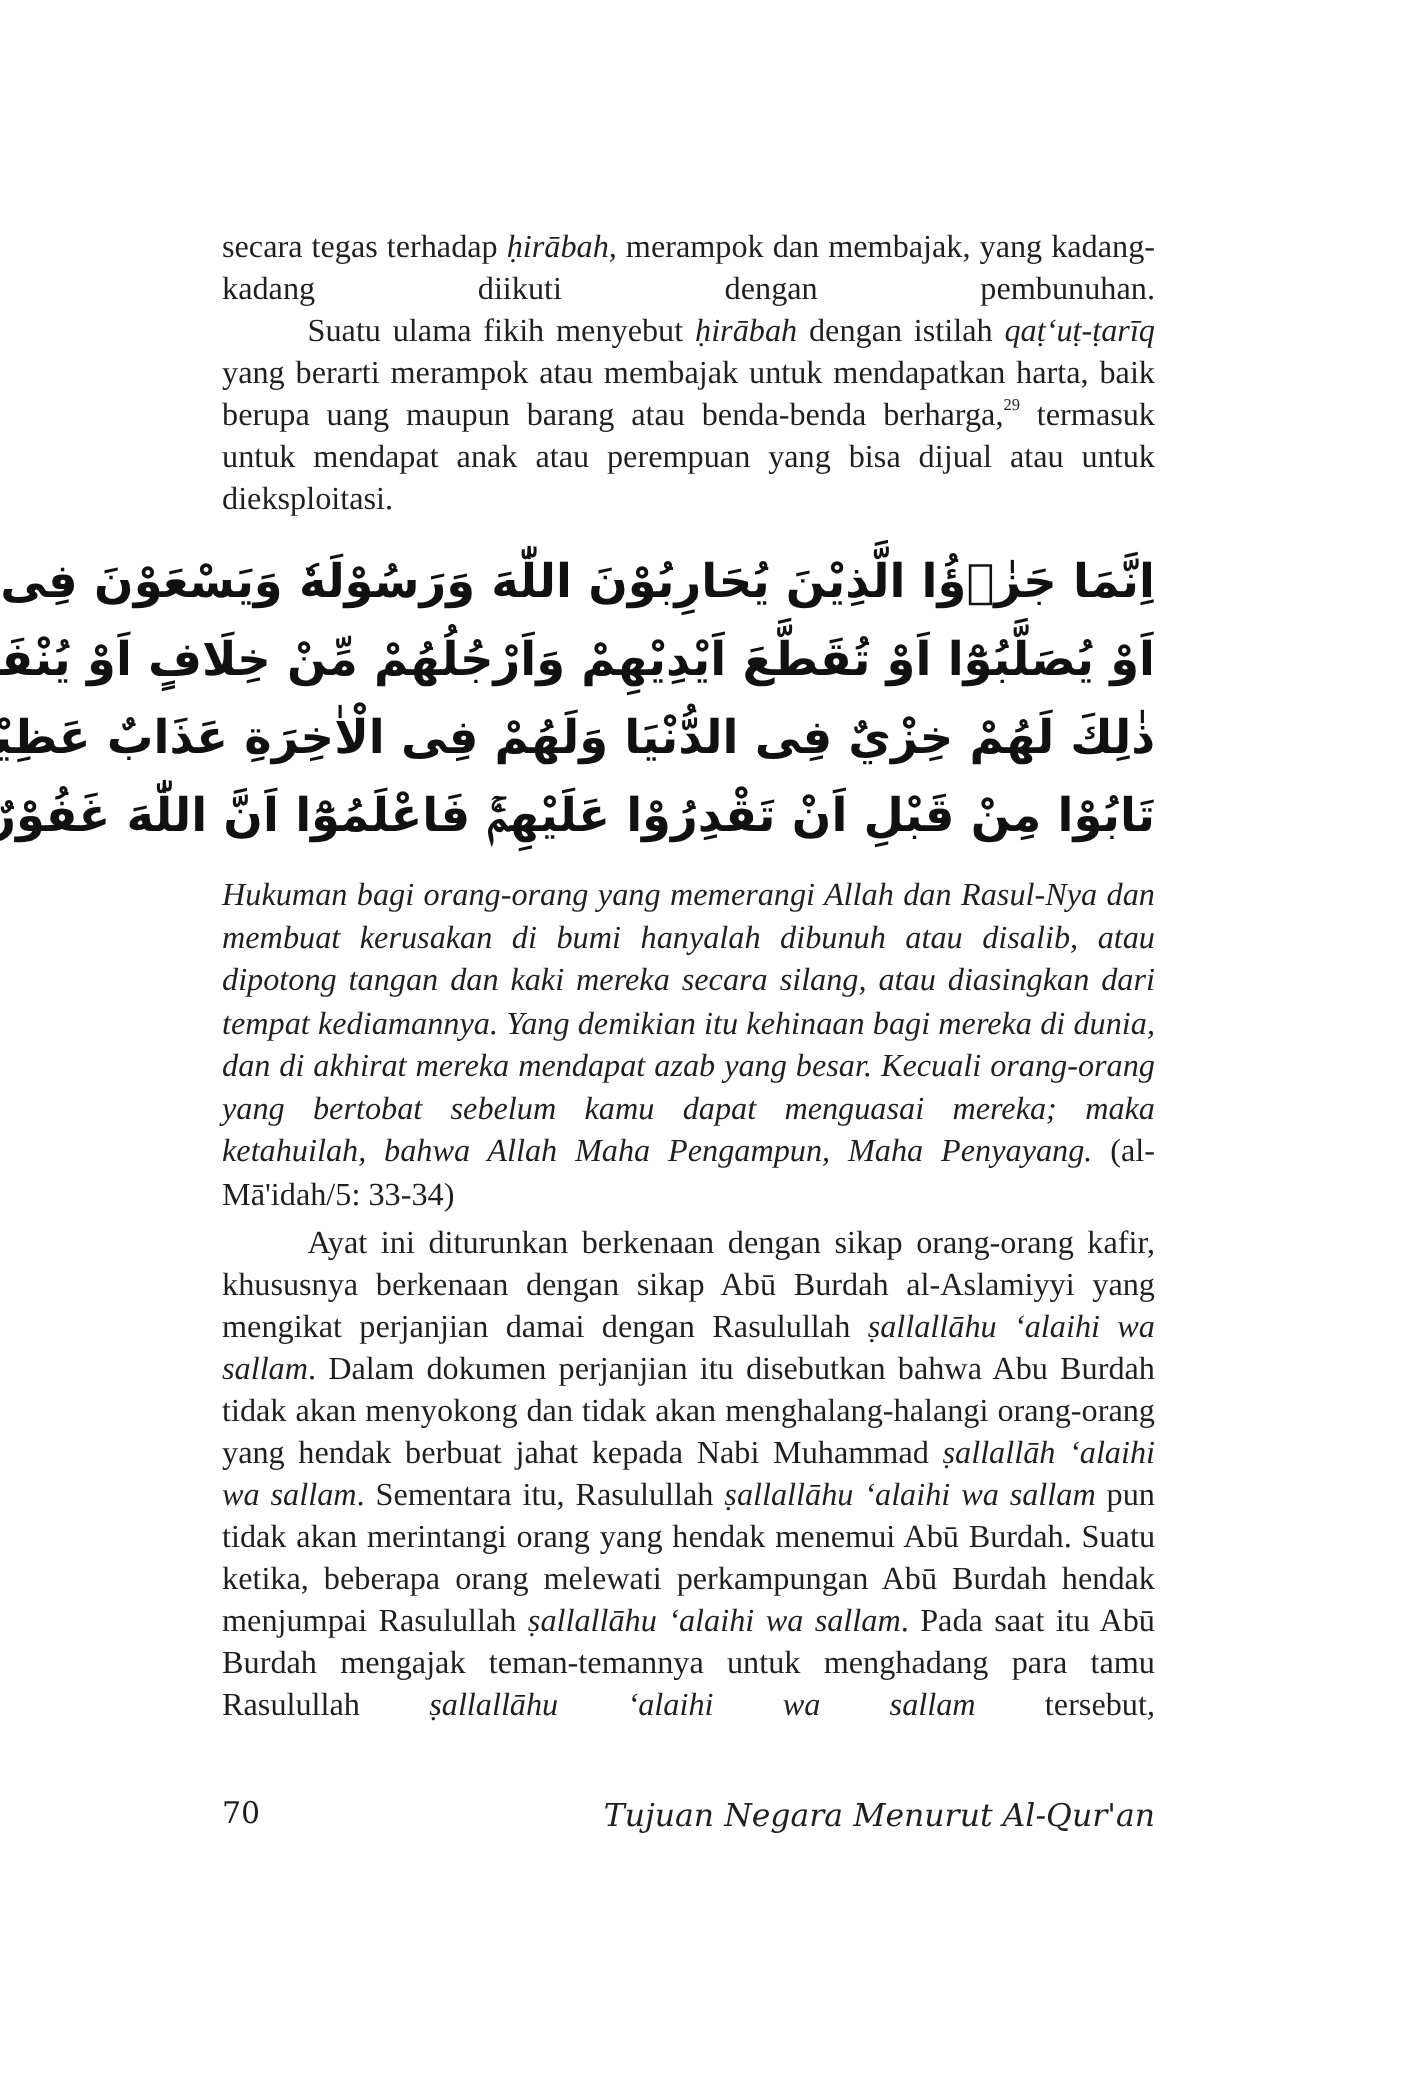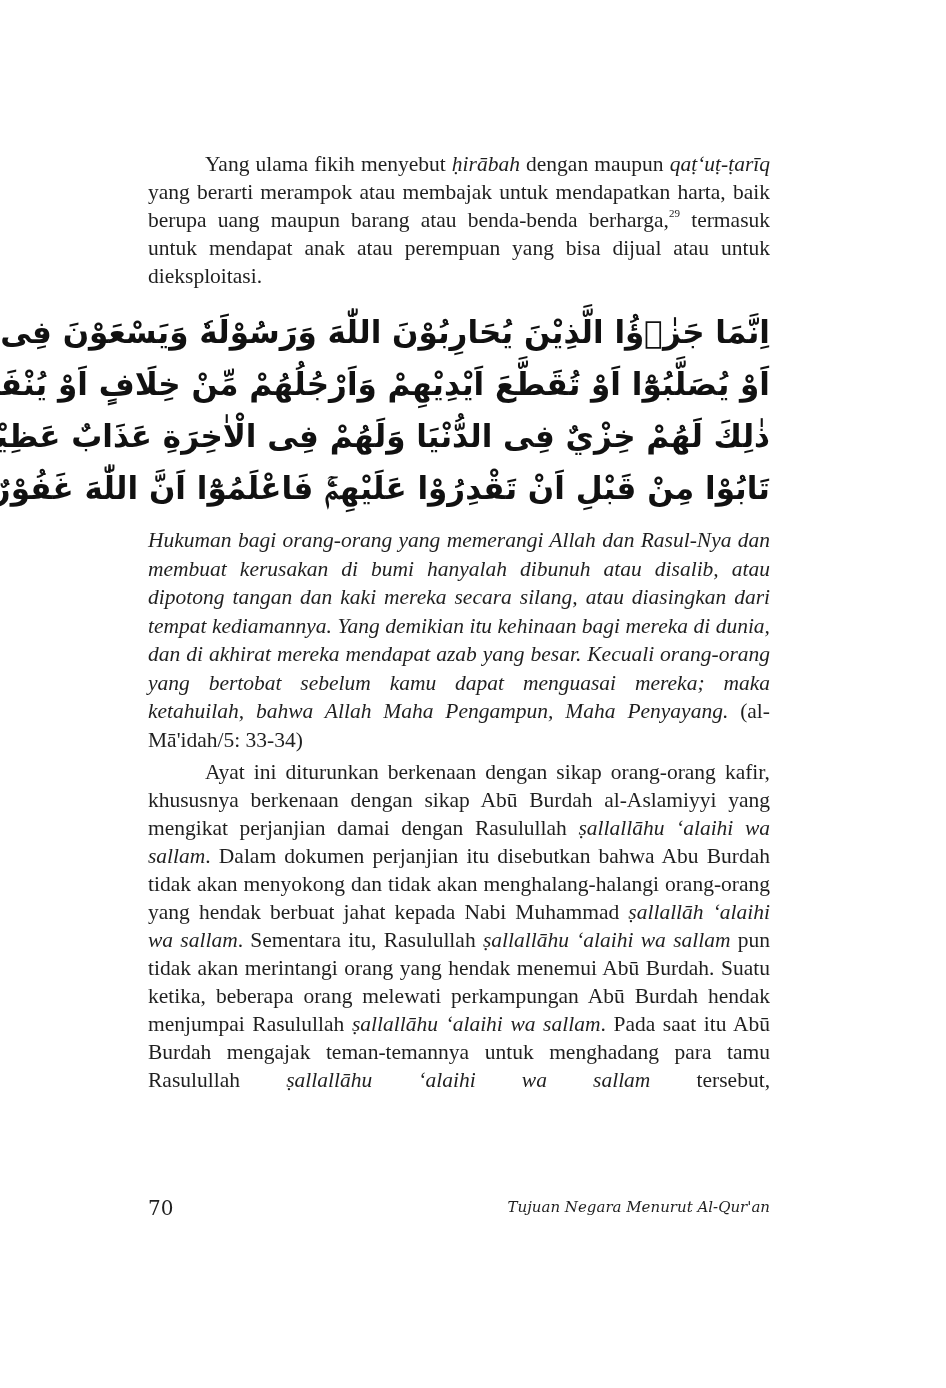--- a/index.html
+++ b/index.html
@@ -16,27 +16,28 @@
             text-align: justify; text-align-last: justify; }
   .arabic .line { display: block; text-align: justify; text-align-last: justify; white-space: nowrap; }
   .arabic .last-line { text-align-last: right; }
   .translation { margin-top: 12px; }
   .translation p { font-style: italic; font-size: 21.5px; line-height: 28.5px; }
   .translation .ref { font-style: normal; }
   .body2 { margin-top: 4px; }
   .body2 p { line-height: 28px; }
   .footer { position: absolute; top: 1196px; left: 148px; width: 622px; height: 26px; }
   .page-number { position: absolute; left: 0; top: 0; font-size: 20px; font-family: "DejaVu Serif", serif; }
-  .running-title { position: absolute; right: 0; top: 2px; font-size: 15px; font-style: italic; font-family: "DejaVu Serif", serif; }
+  .running-title { position: absolute; right: 0; top: 2px; font-size: 21px; font-style: italic; font-family: "DejaVu Serif", serif; }
 </style>
 </head>
 <body>
 
 <div class="page">
-  <p class="indent"><span>Yang ulama fikih menyebut </span><i>ḥirābah</i><span> dengan maupun </span><i>qaṭ‘uṭ-ṭarīq</i><span> yang berarti merampok atau membajak untuk mendapatkan harta, baik berupa uang maupun barang atau benda-benda berharga,</span><sup>29</sup><span> termasuk untuk mendapat anak atau perempuan yang bisa dijual  atau untuk dieksploitasi.</span></p>
+  <p class="j"><span>secara tegas terhadap </span><i>ḥirābah,</i><span> merampok dan membajak, yang kadang-kadang diikuti dengan pembunuhan.</span></p>
+  <p class="indent"><span>Suatu ulama fikih menyebut </span><i>ḥirābah</i><span> dengan istilah </span><i>qaṭ‘uṭ-ṭarīq</i><span> yang berarti merampok atau membajak untuk mendapatkan harta, baik berupa uang maupun barang atau benda-benda berharga,</span><sup>29</sup><span> termasuk untuk mendapat anak atau perempuan yang bisa dijual  atau untuk dieksploitasi.</span></p>
 
   <div class="arabic">
     <span class="line">اِنَّمَا جَزٰۤؤُا الَّذِيْنَ يُحَارِبُوْنَ اللّٰهَ وَرَسُوْلَهٗ وَيَسْعَوْنَ فِى الْاَرْضِ فَسَادًا اَنْ يُّقَتَّلُوْٓا</span>
     <span class="line">اَوْ يُصَلَّبُوْٓا اَوْ تُقَطَّعَ اَيْدِيْهِمْ وَاَرْجُلُهُمْ مِّنْ خِلَافٍ اَوْ يُنْفَوْا مِنَ الْاَرْضِۗ</span>
     <span class="line">
       <span>ذٰلِكَ لَهُمْ خِزْيٌ فِى الدُّنْيَا وَلَهُمْ فِى الْاٰخِرَةِ عَذَابٌ عَظِيْمٌ</span>
       
       
     </span>
     <span class="line last-line">

